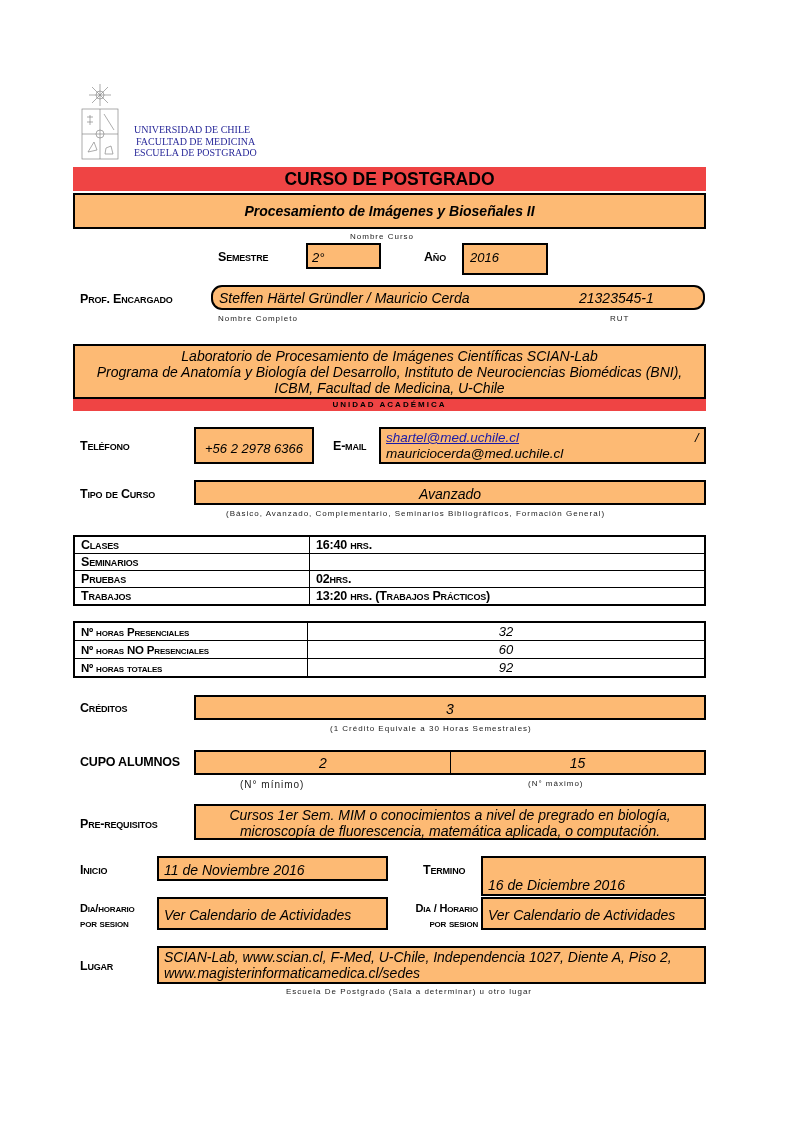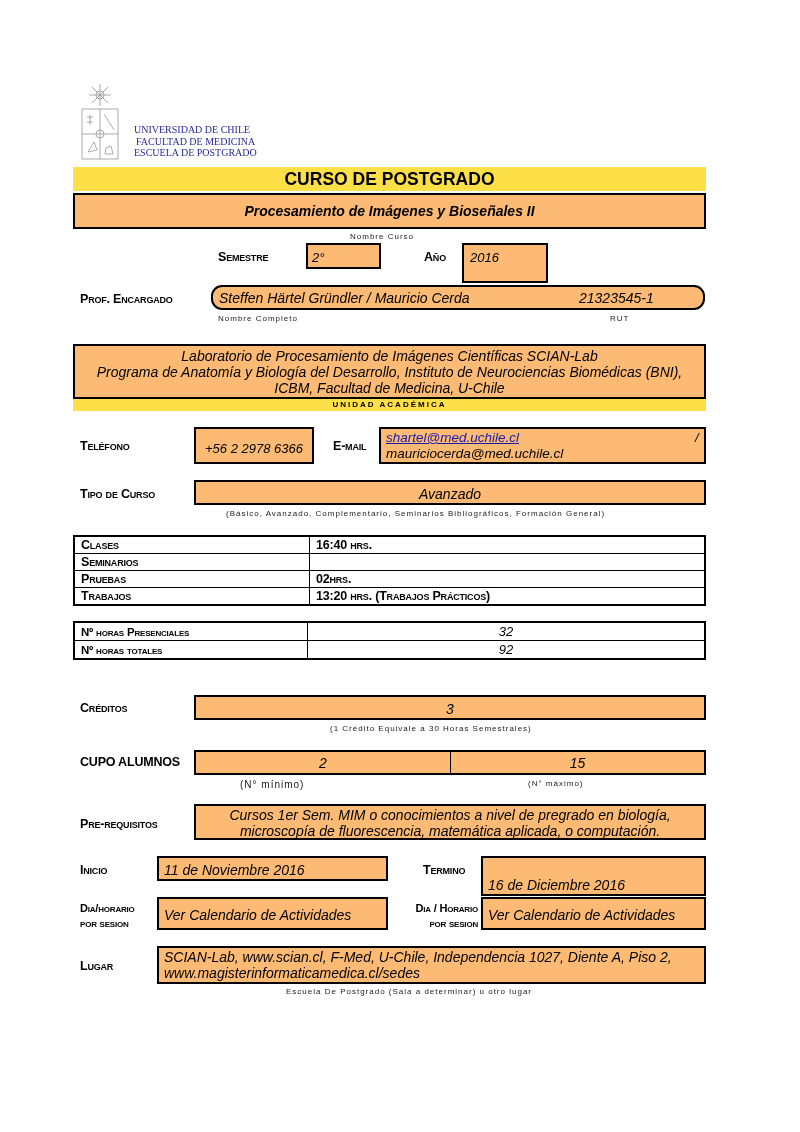--- a/index.html
+++ b/index.html
@@ -3,21 +3,21 @@
 <meta charset="utf-8">
 <style>
   html, body { margin: 0; padding: 0; background: #ffffff; }
   body { width: 800px; height: 1132px; position: relative; overflow: hidden;
          font-family: "Liberation Sans", "DejaVu Sans", sans-serif; color: #000; }
   .abs { position: absolute; }
   .lbl { font-weight: bold; font-size: 12.5px; font-variant: small-caps; letter-spacing: -0.2px; }
   .box { position: absolute; border: 2px solid #000; box-sizing: border-box; background: #fdba74; }
   .it { font-style: italic; font-size: 14px; }
   .cap { position: absolute; font-size: 8.5px; letter-spacing: 1px; color: #222; }
-  .gray { background: #fde047; }
+  .gray { background: #ef4444; }
 
   
   #logo { left: 80px; top: 82px; width: 40px; height: 80px; }
   #uni-text { left: 134px; top: 124px; font-family: "Liberation Serif", "DejaVu Serif", serif;
               font-size: 10px; color: #2a2a9a; line-height: 11.5px; }
   #title-bar { left: 73px; top: 167px; width: 633px; height: 24px; text-align: center;
                font-weight: bold; font-size: 17.5px; line-height: 24px; }
   #course-box { left: 73px; top: 193px; width: 633px; height: 36px; border-width: 2px; border-color:#000;
                 text-align: center; line-height: 32px; font-weight: bold; font-style: italic; font-size: 14px; }
 
@@ -58,21 +58,21 @@
 
 <div class="abs gray" id="title-bar">CURSO  DE  POSTGRADO</div>
 <div class="box" id="course-box">Procesamiento de Imágenes y Bioseñales II</div>
 <div class="cap" style="left:350px; top:232px; font-size:8px;">Nombre  Curso</div>
 
 <div class="abs lbl" style="left:218px; top:250px;">Semestre</div>
 <div class="box" style="left:306px; top:243px; width:75px; height:26px; padding:3px 4px;">
   <span class="it" style="font-size:13px">2°</span>
 </div>
 <div class="abs lbl" style="left:424px; top:250px;">Año</div>
-<div class="box" style="left:462px; top:243px; width:86px; height:40px; padding:3px 6px;">
+<div class="box" style="left:462px; top:243px; width:86px; height:32px; padding:3px 6px;">
   <span class="it" style="font-size:13px">2016</span>
 </div>
 
 <div class="abs lbl" style="left:80px; top:292px;">Prof. Encargado</div>
 <div class="box" style="left:211px; top:285px; width:494px; height:25px;border-radius:11px;">
   <span class="abs it" style="left:6px; top:3px;">Steffen Härtel Gründler / Mauricio Cerda</span>
   <span class="abs it" style="left:366px; top:3px;">21323545-1</span>
 </div>
 <div class="cap" style="left:218px; top:314px; font-size:8px;text-align:center;">Nombre Completo</div>
 <div class="cap" style="left:610px; top:314px; font-size:8px;">RUT</div>
@@ -122,20 +122,24 @@
   </tbody>
 </table>
 
 <table class="ntbl" style="left:73px; top:621px; width:633px; border:2px solid #000;">
   <tbody>
     <tr>
       <td class="lbl" style="width:220px; font-size:11.5px;">Nº horas Presenciales</td>
       <td class="it" style="text-align:center; font-size:13px;">32</td>
     </tr>
     <tr>
+      <td class="lbl" style="font-size:11.5px;">Nº horas NO Presenciales</td>
+      <td class="it" style="text-align:center; font-size:13px;">60</td>
+    </tr>
+    <tr>
       <td class="lbl" style="font-size:11.5px;">Nº horas totales</td>
       <td class="it" style="text-align:center; font-size:13px;">92</td>
     </tr>
   </tbody>
 </table>
 
 <div class="abs lbl" style="left:80px; top:701px;">Créditos</div>
 <div class="box" style="left:194px; top:695px; width:512px; height:25px; text-align:center; padding-top:3px;">
   <span class="it">3</span>
 </div>

